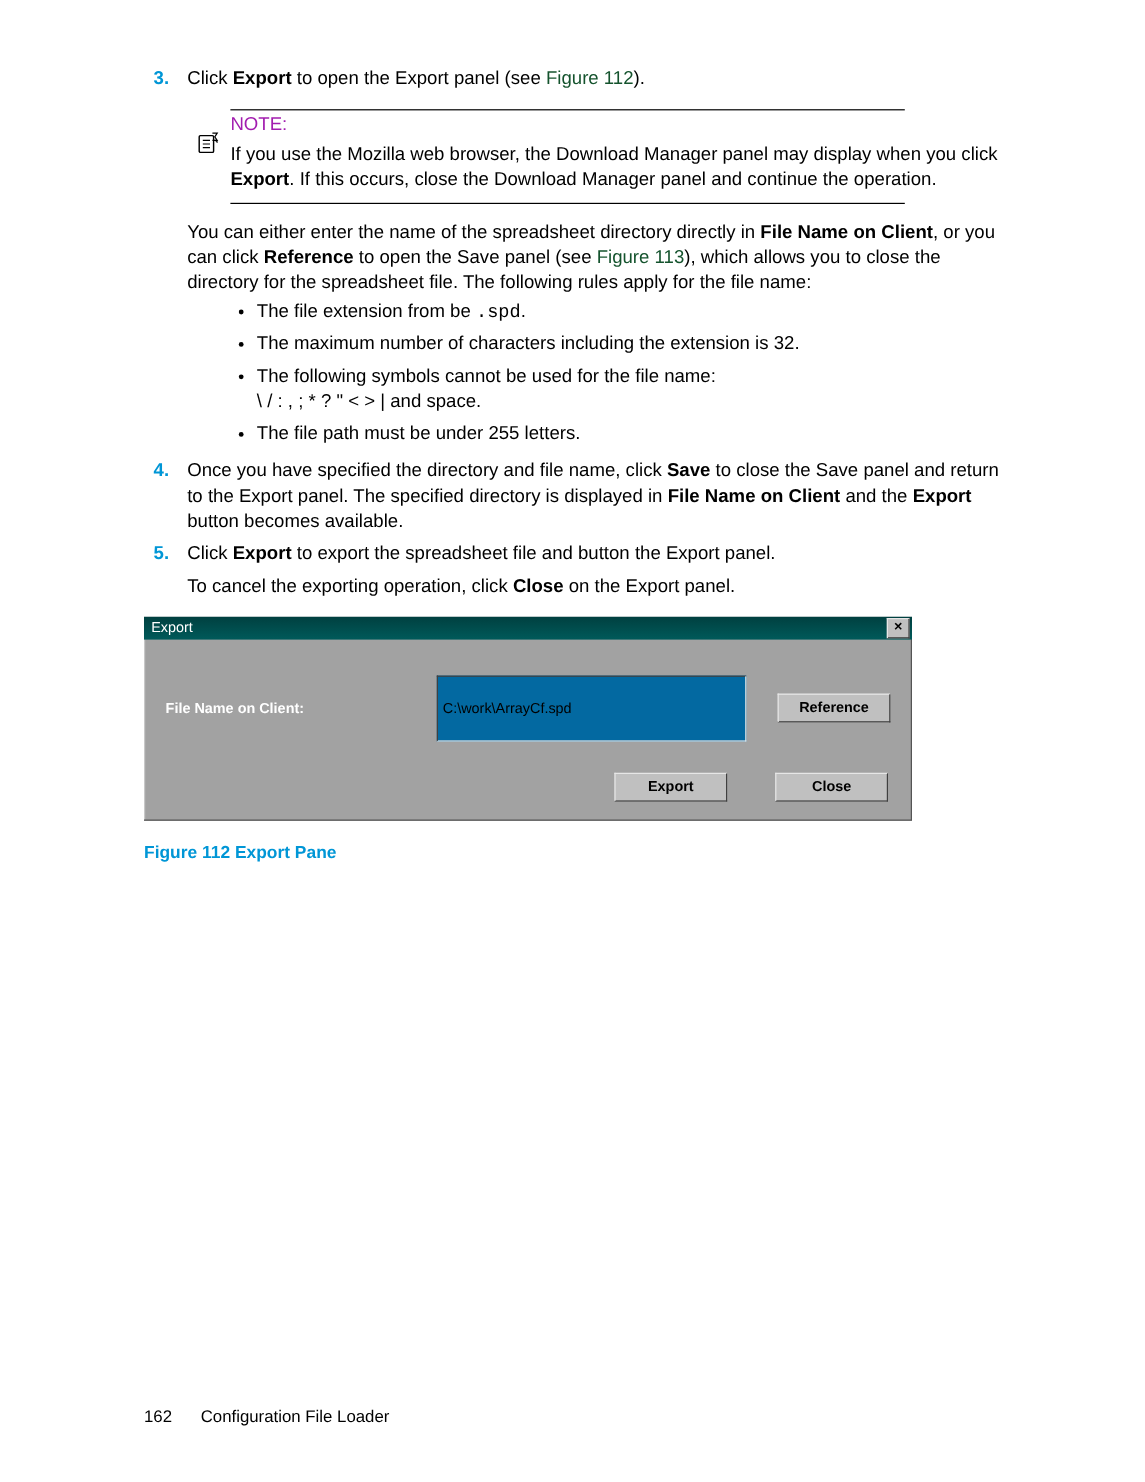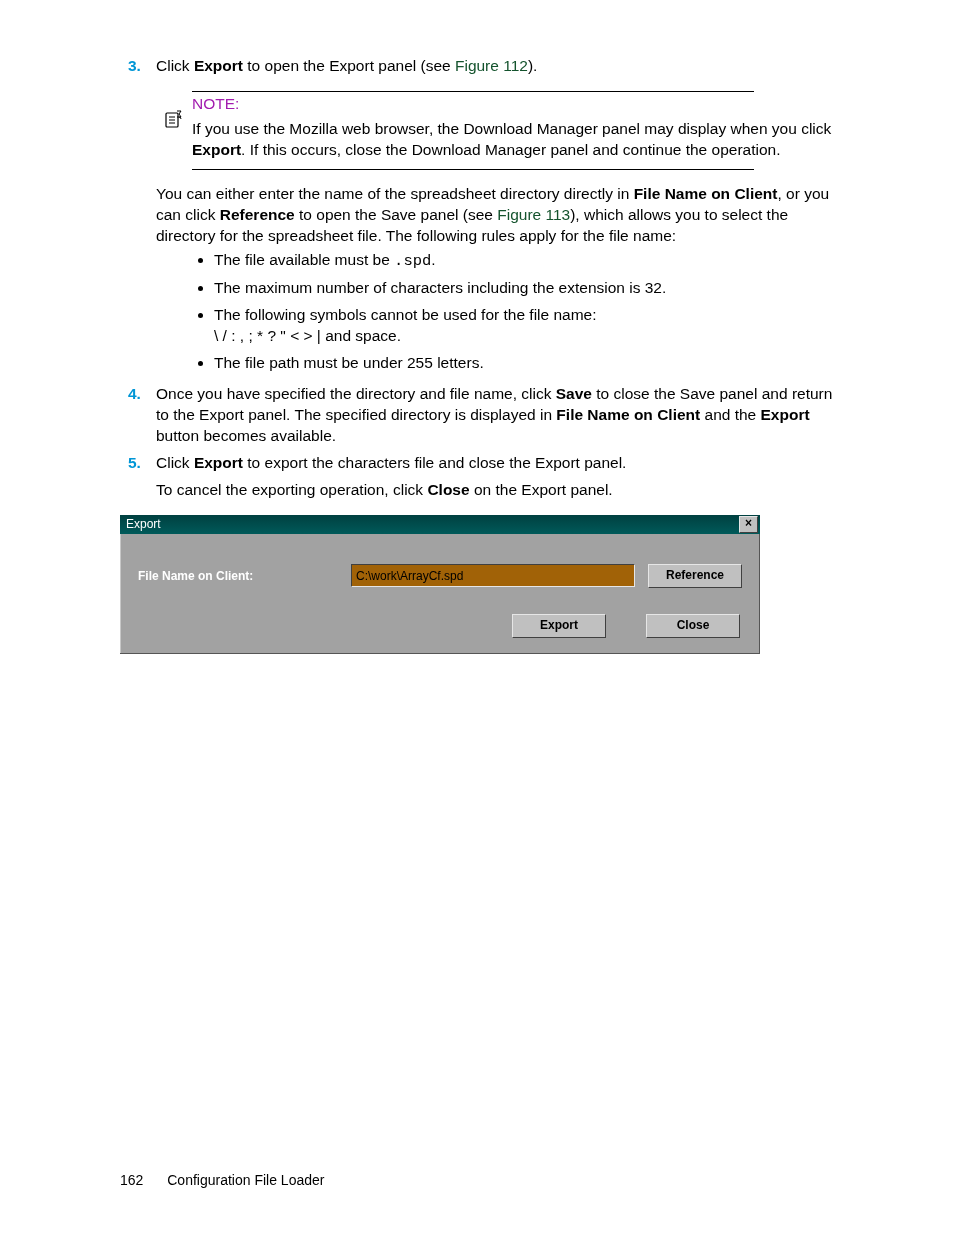--- a/index.html
+++ b/index.html
@@ -93,30 +93,30 @@
     border: 1px solid #e6e6e6;
     border-right-color: #404040;
     border-bottom-color: #404040;
     text-align: center;
     line-height: 13px;
     font-weight: bold;
     color: #000;
     cursor: pointer;
   }
   .dlg-body { padding: 30px 18px 16px 18px; }
-  .dlg-row { display: flex; align-items: center; gap: 13px; }
+  .dlg-row { display: flex; align-items: center; gap: 26px; }
   .dlg-label { color: #fff; font-weight: bold; width: 200px; }
   .dlg-input {
     flex: 1;
     height: 19px;
-    background: #a16207;
+    background: #0369a1;
     border: 1px solid #404040;
     border-bottom-color: #e6e6e6;
     border-right-color: #e6e6e6;
-    padding: 1px 4px;
+    padding: 17px 4px;
     font-family: Tahoma, Arial, sans-serif;
     font-size: 12px;
     color: #000;
   }
   .dlg-btn {
     width: 92px;
     height: 22px;
     background: #c0c0c0;
     border: 1px solid #e6e6e6;
     border-right-color: #404040;
@@ -170,47 +170,47 @@
         </svg>
       </span>
       <div class="note-title">NOTE:</div>
       <div>
         <span>If you use the Mozilla web browser, the Download Manager panel may display when you click </span><b>Export</b><span>. If this occurs, close the Download Manager panel and continue the operation.</span>
       </div>
       <hr class="note-rule bottom">
     </div>
 
     <div>
-      <span>You can either enter the name of the spreadsheet directory directly in </span><b>File Name on Client</b><span>, or you can click </span><b>Reference</b><span> to open the Save panel (see </span><span class="link">Figure 113</span><span>), which allows you to select the directory for the spreadsheet file. The following rules apply for the file name:</span>
+      <span>You can either enter the name of the spreadsheet directory directly in </span><b>File Name on Client</b><span>, or you can click </span><b>Reference</b><span> to open the Save panel (see </span><span class="link">Figure 113</span><span>), which allows you to close the directory for the spreadsheet file. The following rules apply for the file name:</span>
     </div>
 
     <ul class="rules">
       <li>
-        <span>The file available must be </span><code class="lit">.spd</code><span>.</span>
+        <span>The file extension from be </span><code class="lit">.spd</code><span>.</span>
       </li>
       <li>The maximum number of characters including the extension is 32.</li>
       <li>
         <span>The following symbols cannot be used for the file name:</span><br>
         <span>\ / : , ; * ? " &lt; &gt; | and space.</span>
       </li>
       <li>The file path must be under 255 letters.</li>
     </ul>
   </li>
 
   <li>
     <span class="num">4.</span>
     <span>
       <span>Once you have specified the directory and file name, click </span><b>Save</b><span> to close the Save panel and return to the Export panel. The specified directory is displayed in </span><b>File Name on Client</b><span> and the </span><b>Export</b><span> button becomes available.</span>
     </span>
   </li>
 
   <li>
     <span class="num">5.</span>
     <span>
-      <span>Click </span><b>Export</b><span> to export the characters file and close the Export panel.</span>
+      <span>Click </span><b>Export</b><span> to export the spreadsheet file and button the Export panel.</span>
     </span>
     <div style="margin-top:6px">
       <span>To cancel the exporting operation, click </span><b>Close</b><span> on the Export panel.</span>
     </div>
   </li>
 </ol>
 
 
 <div class="dlg">
   <div class="dlg-title">
@@ -223,19 +223,20 @@
       <input class="dlg-input" value="C:\work\ArrayCf.spd" style="">
       <span class="dlg-btn">Reference</span>
     </div>
     <div class="dlg-row2">
       <span class="dlg-btn">Export</span>
       <span class="dlg-btn">Close</span>
     </div>
   </div>
 </div>
 
+<div class="figure-caption">Figure 112 Export Pane</div>
 
 </div>
 
 <div class="footer">
   <span class="pg">162</span>
   <span>Configuration File Loader</span>
 </div>
 
 </body></html>

